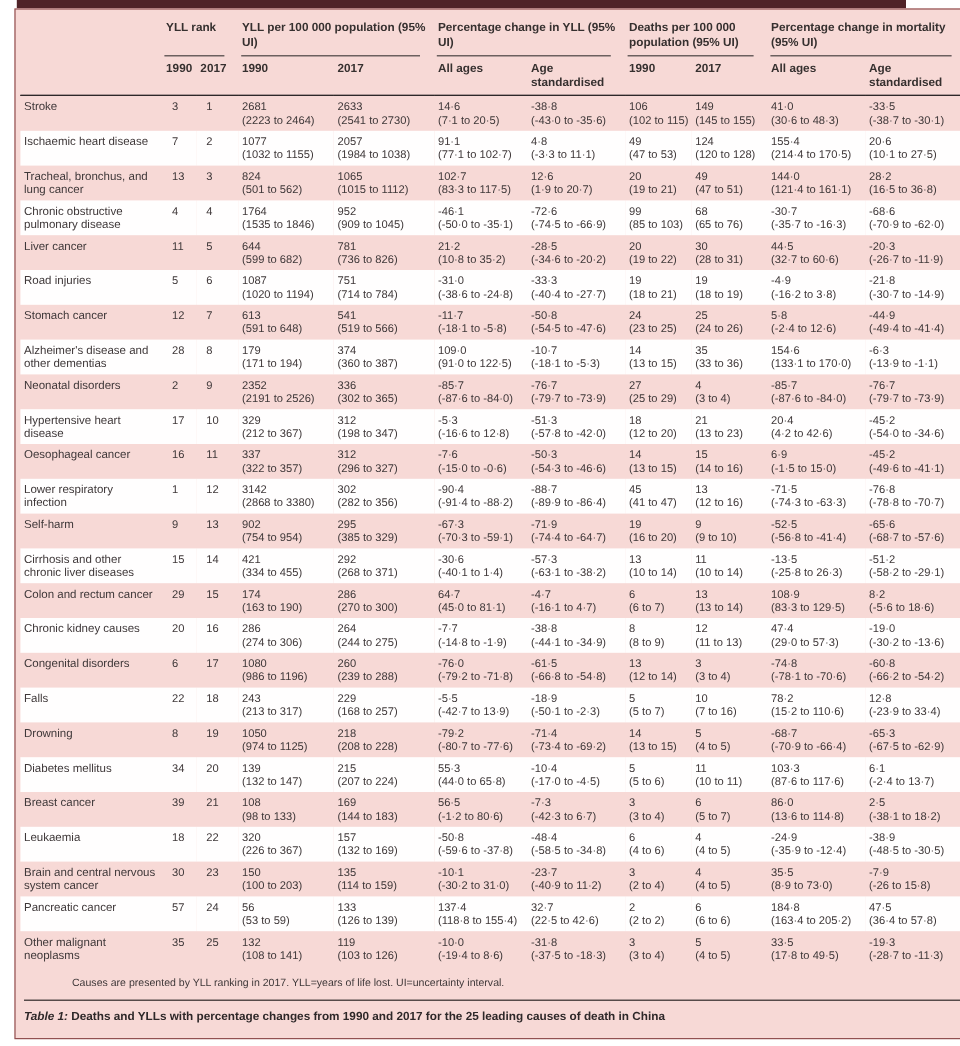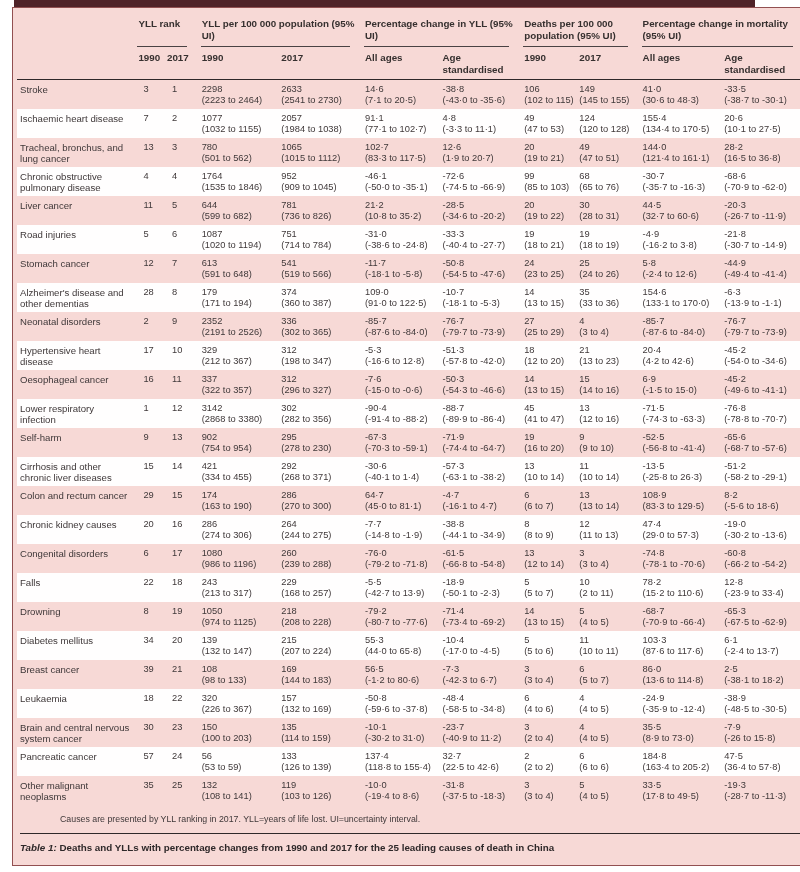--- a/index.html
+++ b/index.html
@@ -74,21 +74,21 @@
     <tbody>
         <tr>
           <td class="cause">Stroke</td>
           <td class="rank">
             <div class="val">3</div>
           </td>
           <td class="rank">
             <div class="val">1</div>
           </td>
           <td>
-            <div class="val">2298</div>
+            <div class="val">2681</div>
             <div class="ui">(2223 to 2464)</div>
           </td>
           <td>
             <div class="val">2633</div>
             <div class="ui">(2541 to 2730)</div>
           </td>
           <td>
             <div class="val">14·6</div>
             <div class="ui">(7·1 to 20·5)</div>
           </td>
@@ -140,37 +140,37 @@
           <td>
             <div class="val">49</div>
             <div class="ui">(47 to 53)</div>
           </td>
           <td>
             <div class="val">124</div>
             <div class="ui">(120 to 128)</div>
           </td>
           <td>
             <div class="val">155·4</div>
-            <div class="ui">(134·4 to 170·5)</div>
+            <div class="ui">(214·4 to 170·5)</div>
           </td>
           <td>
             <div class="val">20·6</div>
             <div class="ui">(10·1 to 27·5)</div>
           </td>
         </tr>
         <tr>
           <td class="cause">Tracheal, bronchus, and lung cancer</td>
           <td class="rank">
             <div class="val">13</div>
           </td>
           <td class="rank">
             <div class="val">3</div>
           </td>
           <td>
-            <div class="val">780</div>
+            <div class="val">824</div>
             <div class="ui">(501 to 562)</div>
           </td>
           <td>
             <div class="val">1065</div>
             <div class="ui">(1015 to 1112)</div>
           </td>
           <td>
             <div class="val">102·7</div>
             <div class="ui">(83·3 to 117·5)</div>
           </td>
@@ -571,21 +571,21 @@
           </td>
           <td class="rank">
             <div class="val">13</div>
           </td>
           <td>
             <div class="val">902</div>
             <div class="ui">(754 to 954)</div>
           </td>
           <td>
             <div class="val">295</div>
-            <div class="ui">(278 to 230)</div>
+            <div class="ui">(385 to 329)</div>
           </td>
           <td>
             <div class="val">-67·3</div>
             <div class="ui">(-70·3 to -59·1)</div>
           </td>
           <td>
             <div class="val">-71·9</div>
             <div class="ui">(-74·4 to -64·7)</div>
           </td>
           <td>
@@ -792,21 +792,21 @@
           <td>
             <div class="val">-18·9</div>
             <div class="ui">(-50·1 to -2·3)</div>
           </td>
           <td>
             <div class="val">5</div>
             <div class="ui">(5 to 7)</div>
           </td>
           <td>
             <div class="val">10</div>
-            <div class="ui">(2 to 11)</div>
+            <div class="ui">(7 to 16)</div>
           </td>
           <td>
             <div class="val">78·2</div>
             <div class="ui">(15·2 to 110·6)</div>
           </td>
           <td>
             <div class="val">12·8</div>
             <div class="ui">(-23·9 to 33·4)</div>
           </td>
         </tr>

